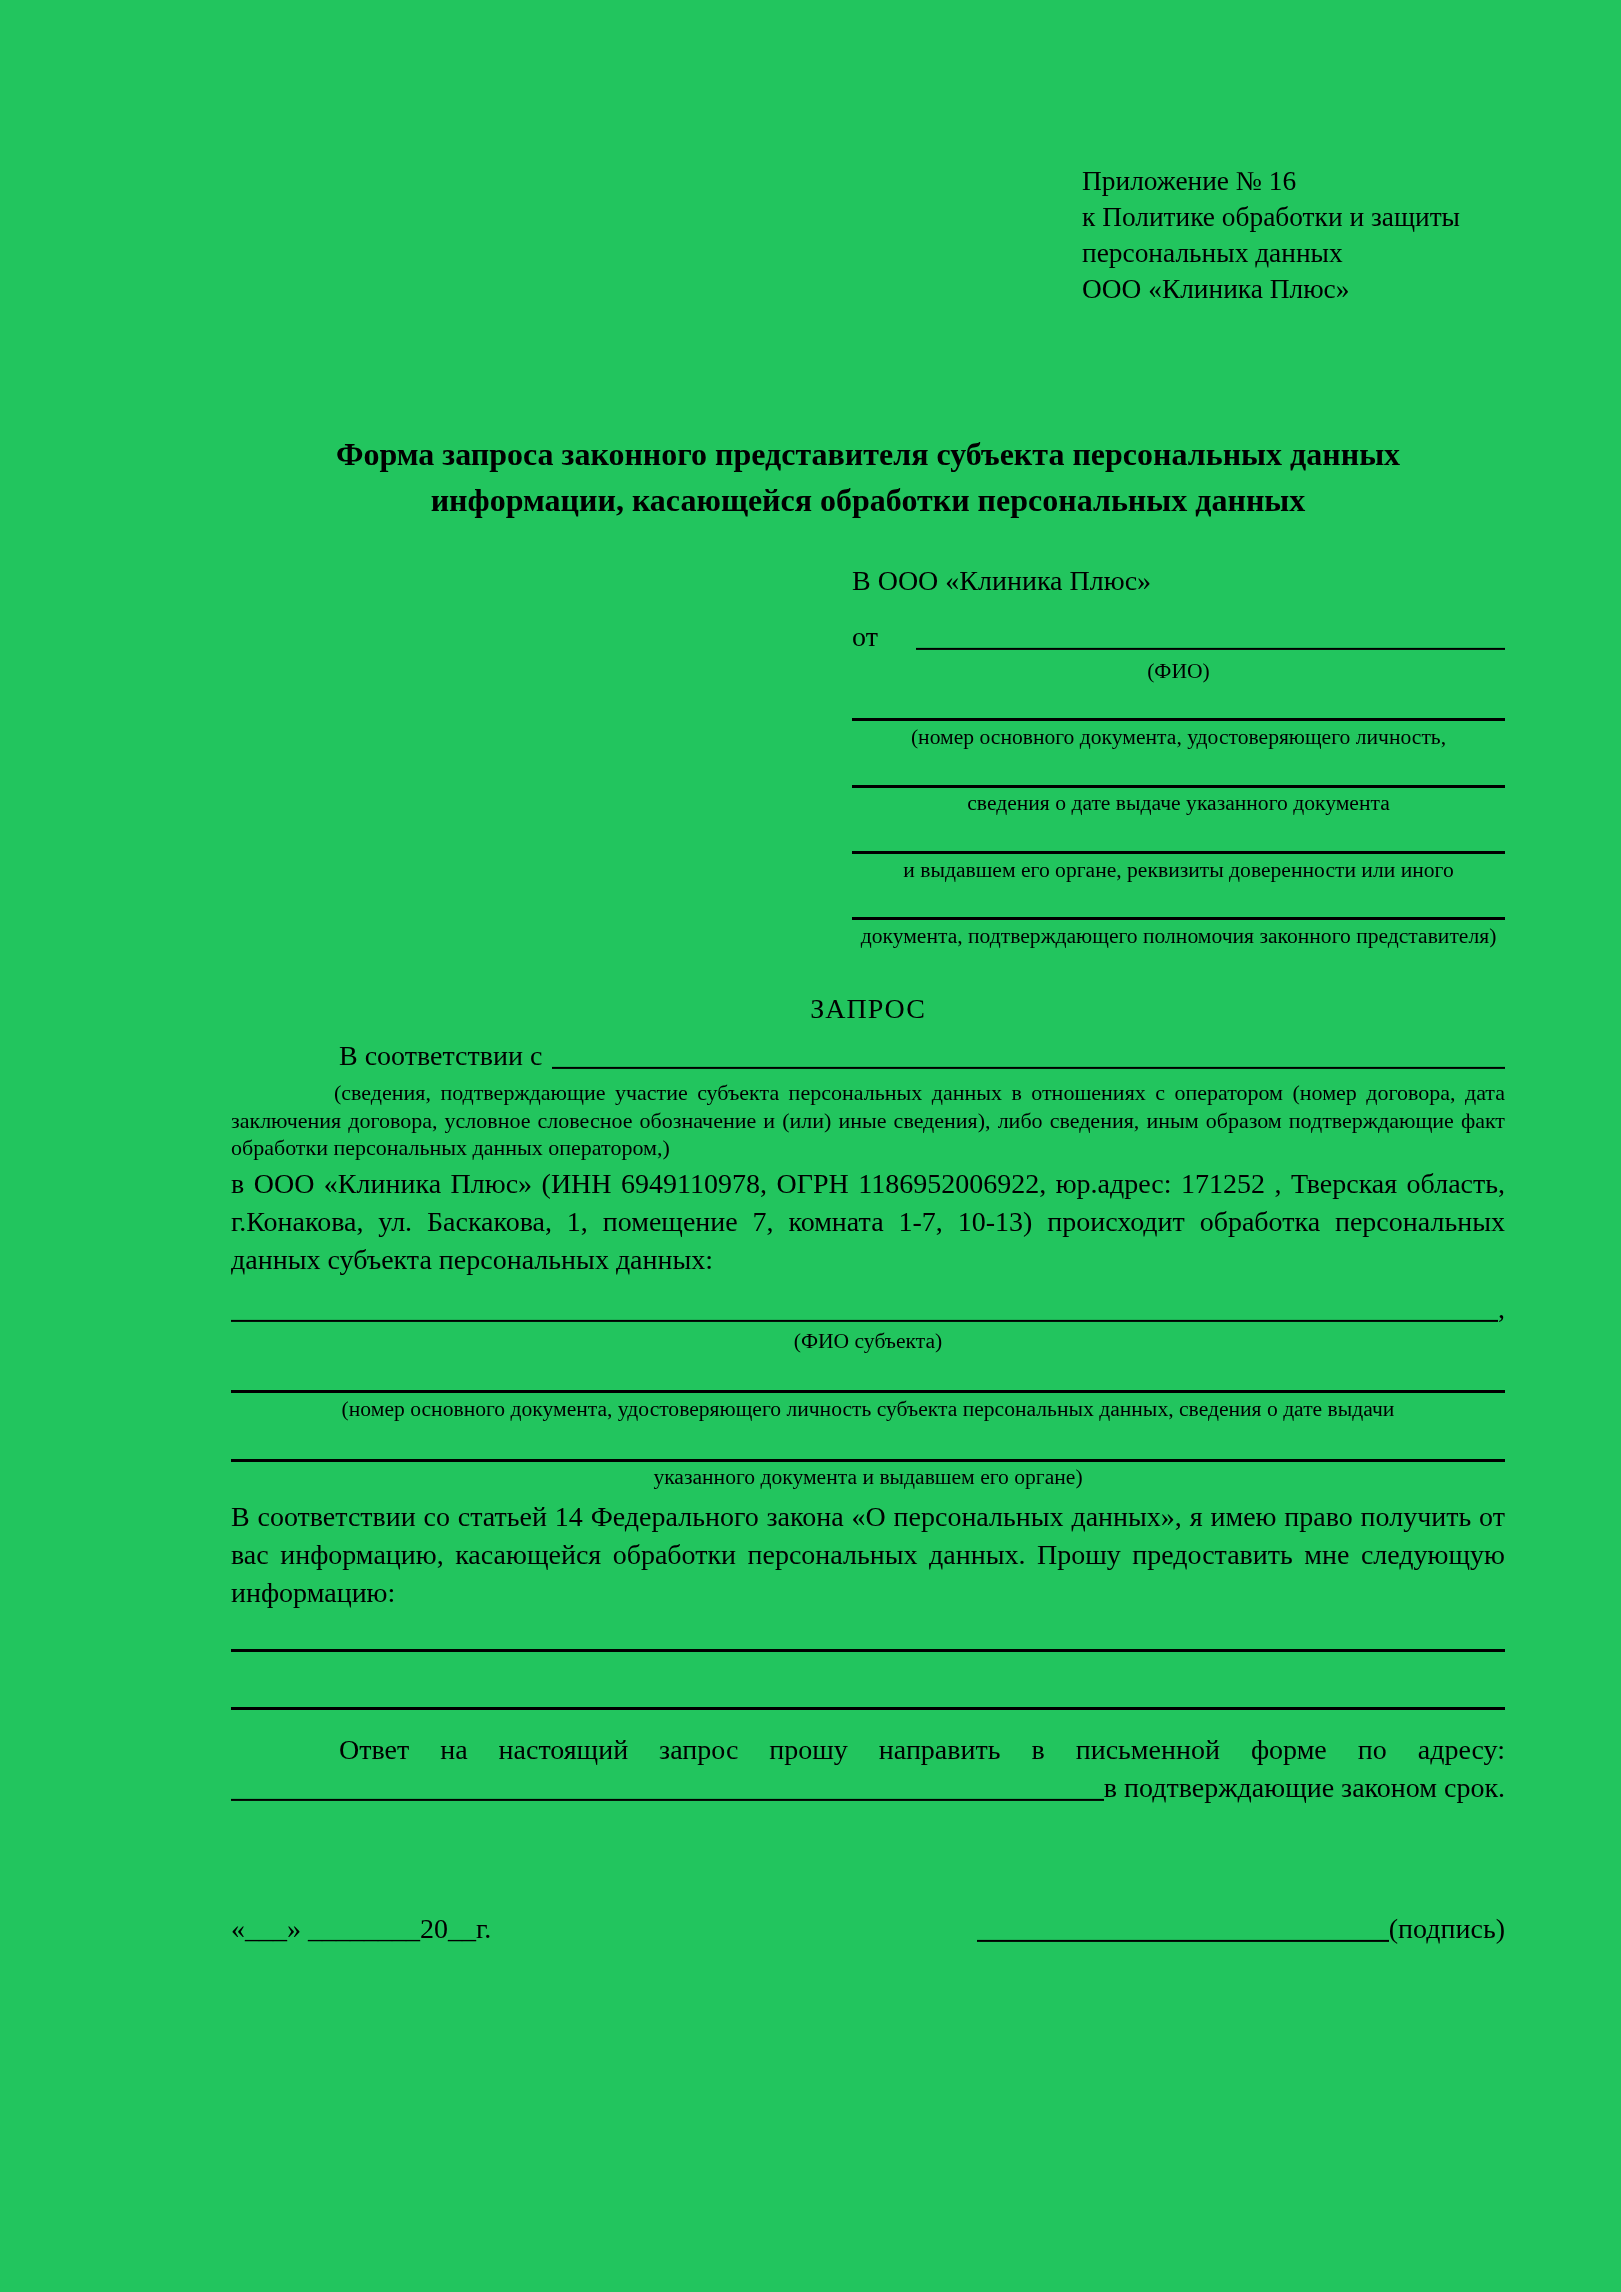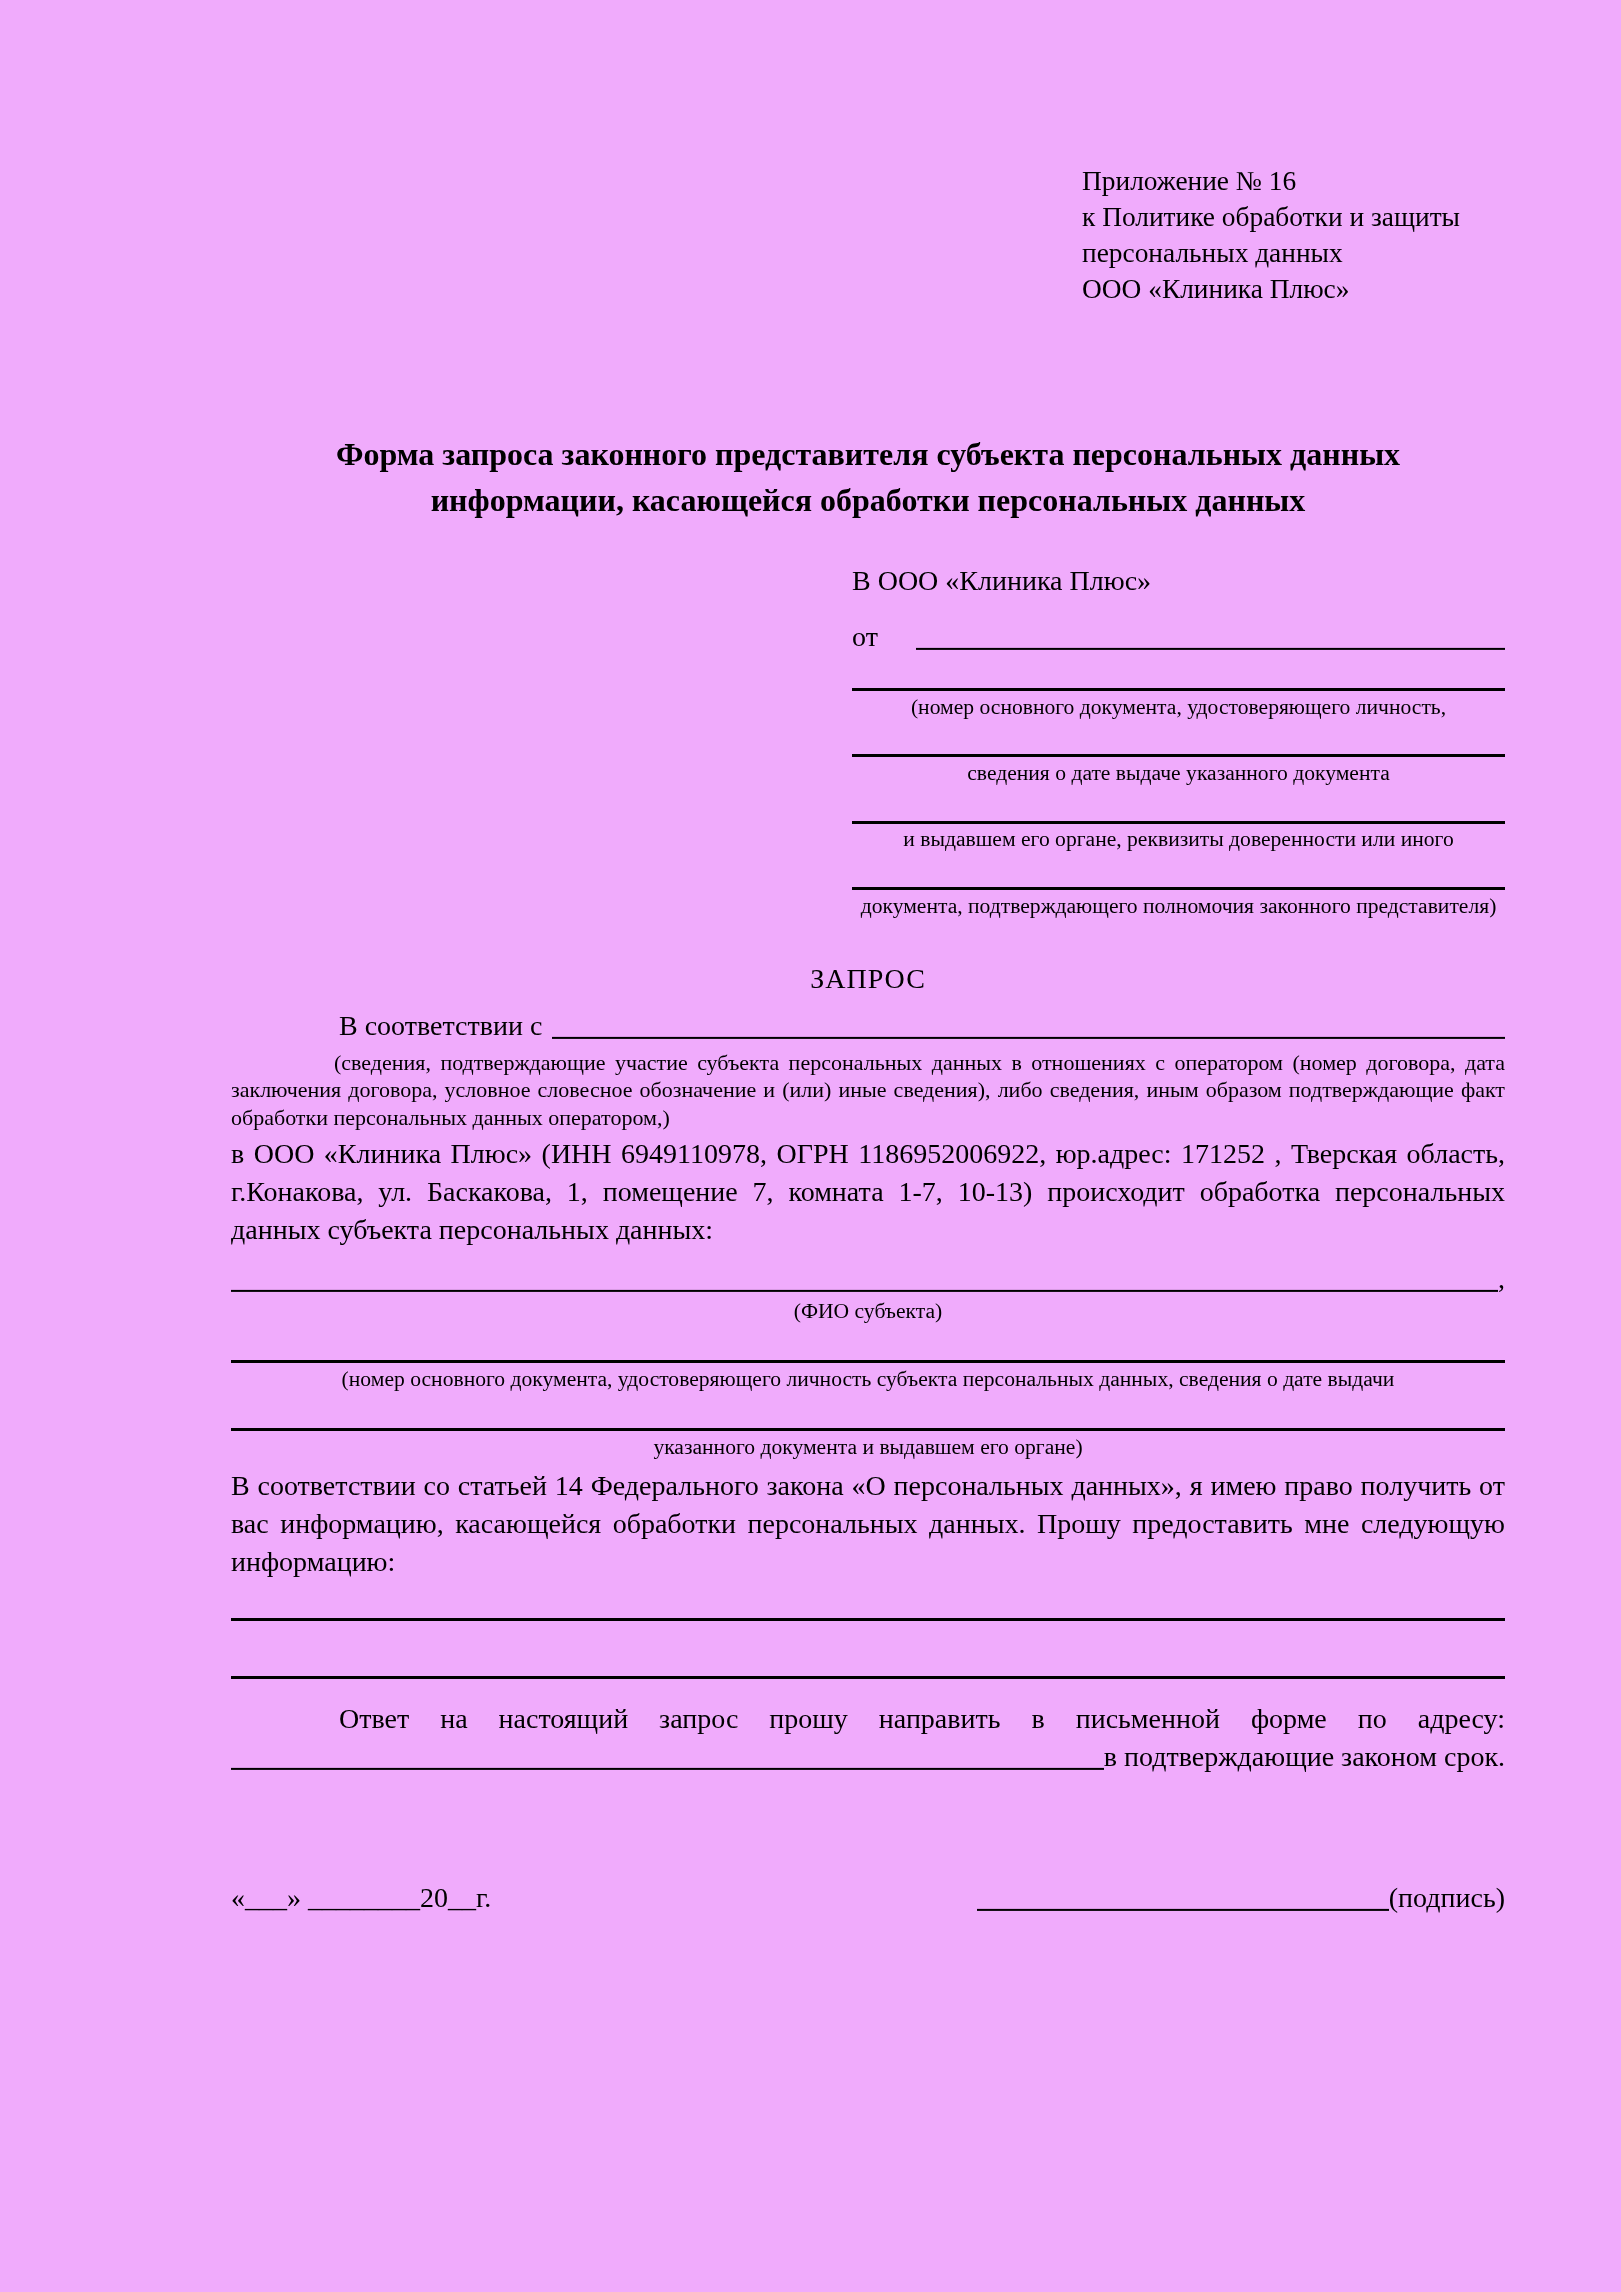--- a/index.html
+++ b/index.html
@@ -1,18 +1,18 @@
 <!DOCTYPE html>
 <html lang="ru"><head>
 <meta charset="utf-8">
 <style>
   html,body{margin:0;padding:0;background:#888;}
   .page{
     width:1621px;height:2293px;margin:0 auto;position:relative;
-    background:#f0abfc;box-sizing:border-box;
+    background:#22c55e;box-sizing:border-box;
     padding:392px 116px 0 231px;
     font-family:"Liberation Serif","DejaVu Serif",serif;
     color:#000;
   }
   .hdr{position:absolute;left:1082px;top:163px;font-size:27.4px;line-height:36px;}
   .title{font-weight:700;font-size:32px;line-height:46px;text-align:center;max-width:1157px;margin:39px auto 0 auto;}
   .title:first-child{margin-top:0;}
   .addr{margin-left:621px;width:653px;margin-top:39px;font-size:28px;line-height:37px;}
   .row{display:flex;align-items:baseline;}
   .fill{flex:1;border-bottom:2.9px solid #000;transform:translateY(3.9px);}
@@ -45,20 +45,21 @@
   </div>
 
   <div class="title">Форма запроса законного представителя субъекта персональных данных информации, касающейся обработки персональных данных</div>
 
   <div class="addr">
     <div>В ООО «Клиника Плюс»</div>
     <div class="row" style="margin-top:19px;gap:28px;">
       <span>от</span>
       <div class="fill" style="margin-left:9.8px;"></div>
     </div>
+    <div class="cap">(ФИО)</div>
 
     <div class="blank"></div>
     <div class="cap">(номер основного документа, удостоверяющего личность,</div>
 
     <div class="blank"></div>
     <div class="cap">сведения о дате выдаче указанного документа</div>
 
     <div class="blank"></div>
     <div class="cap">и выдавшем его органе, реквизиты доверенности или иного</div>
 

